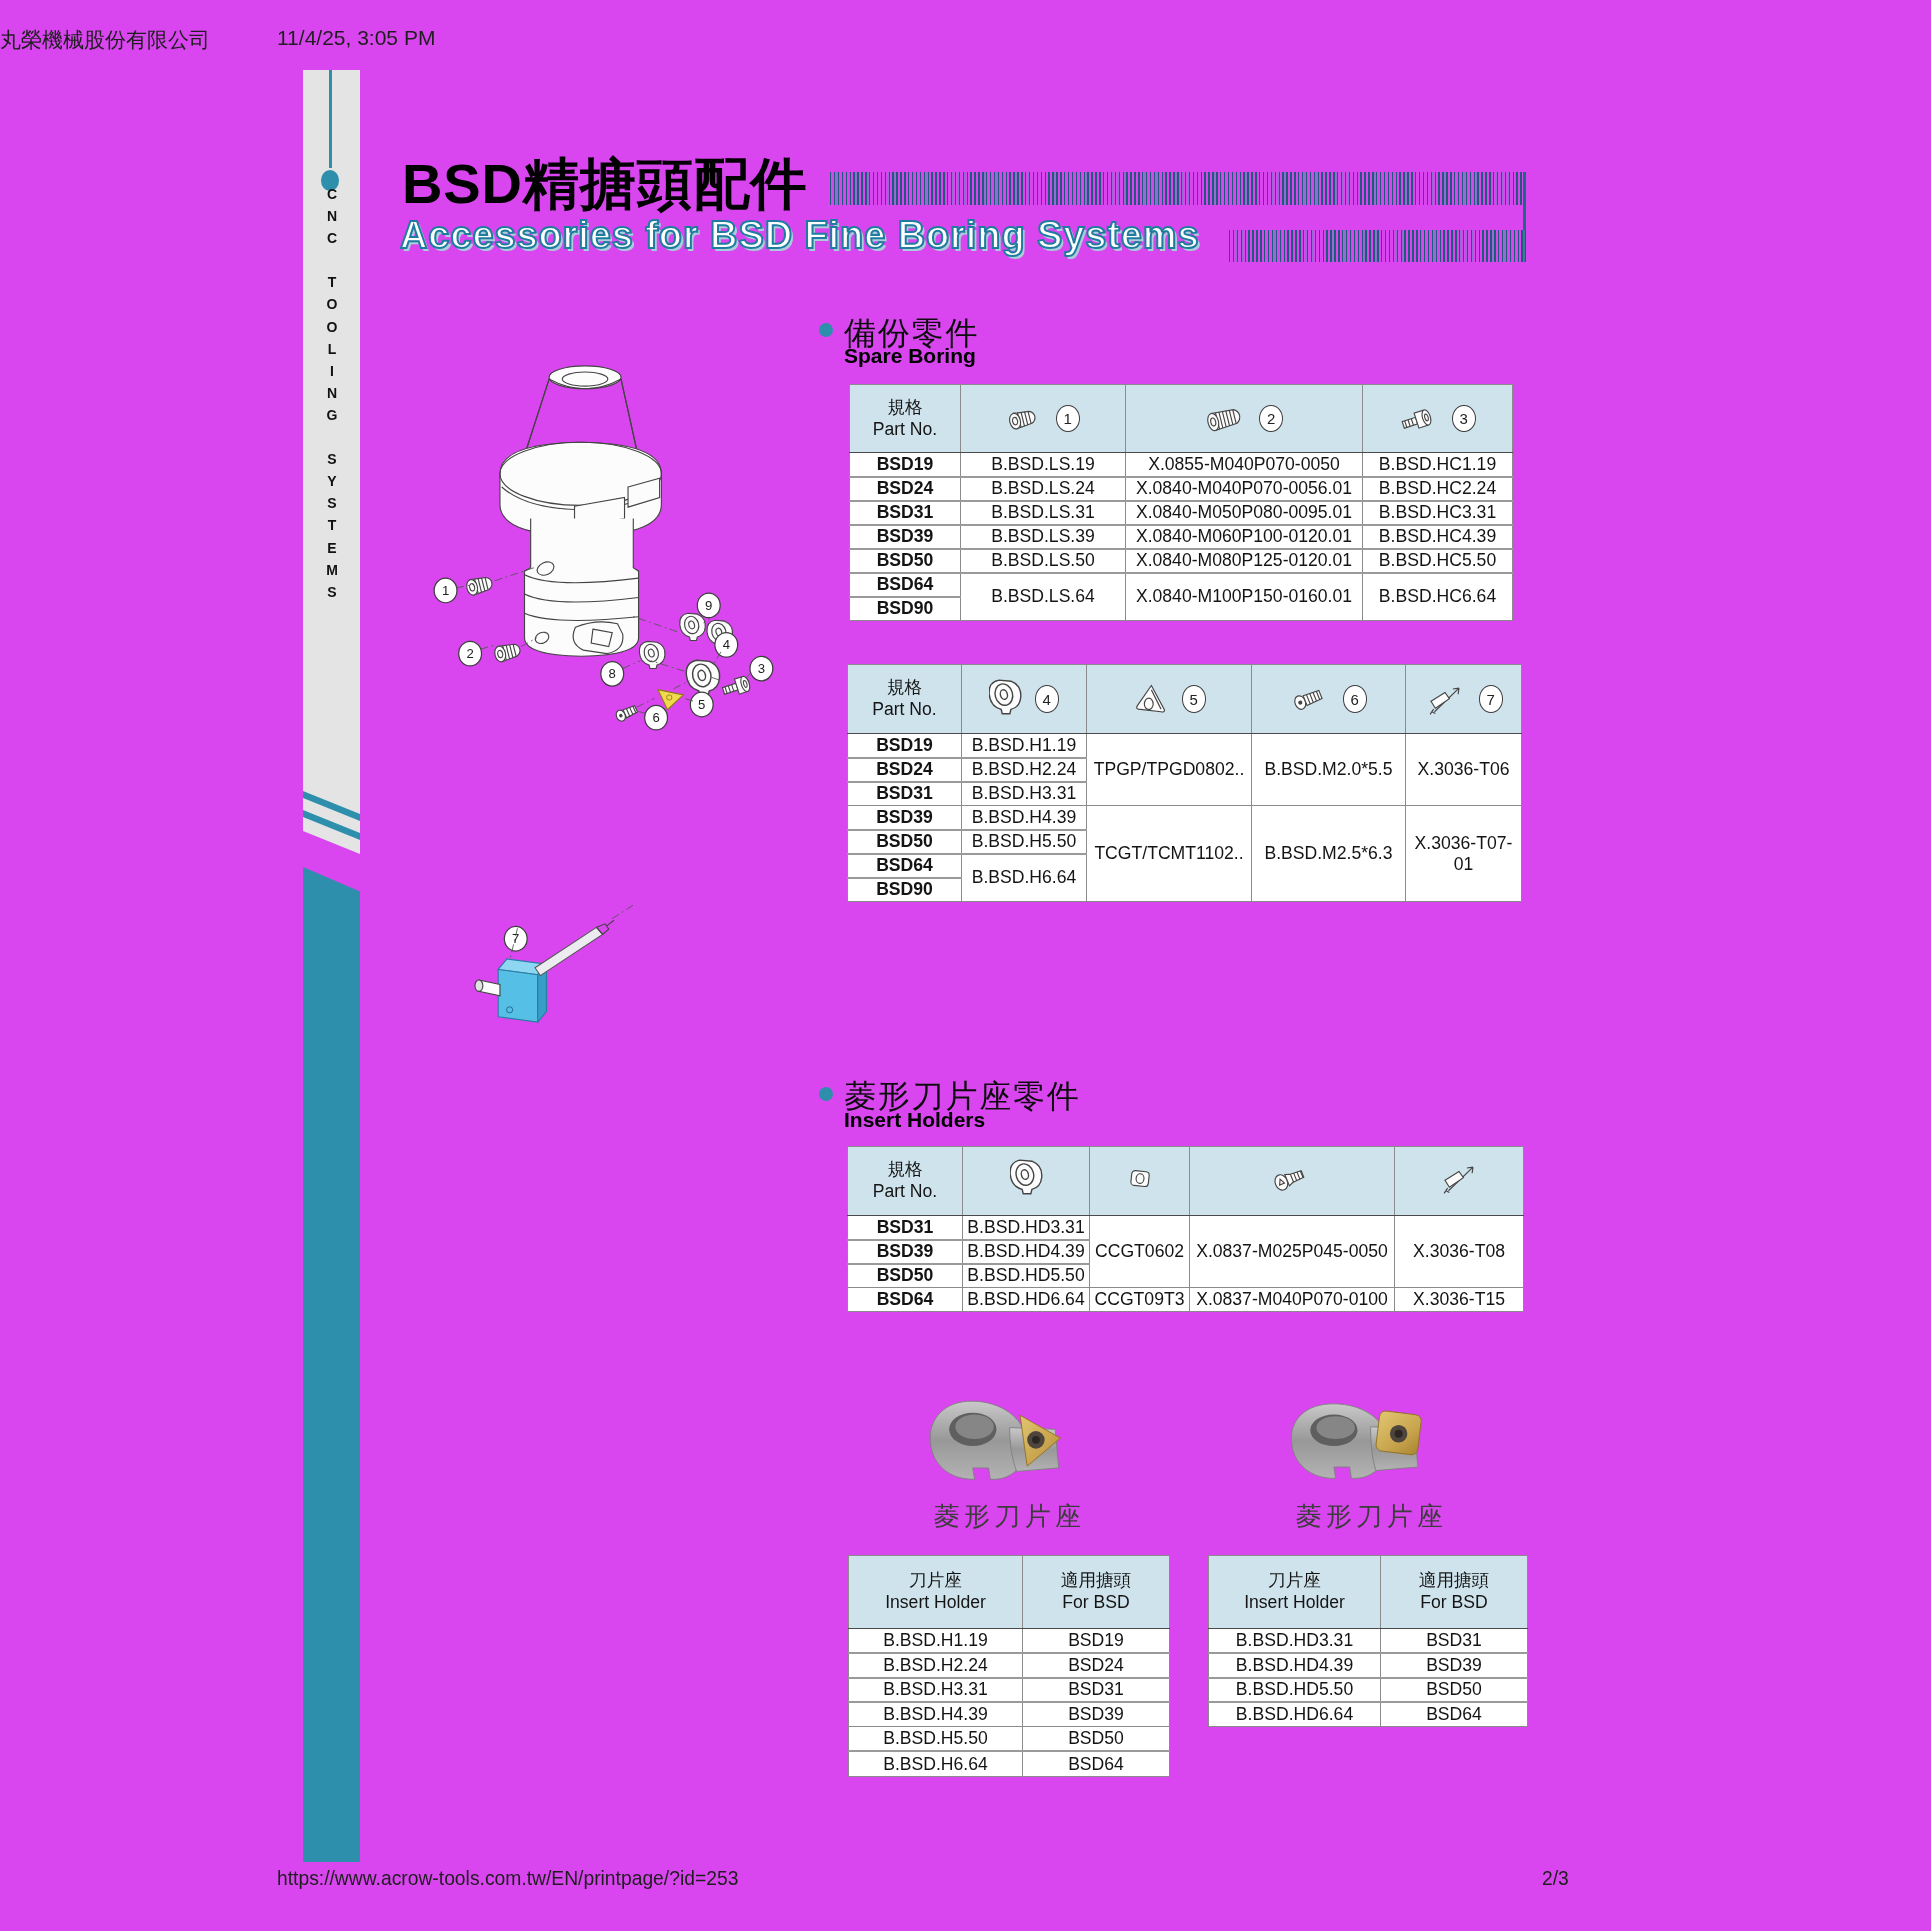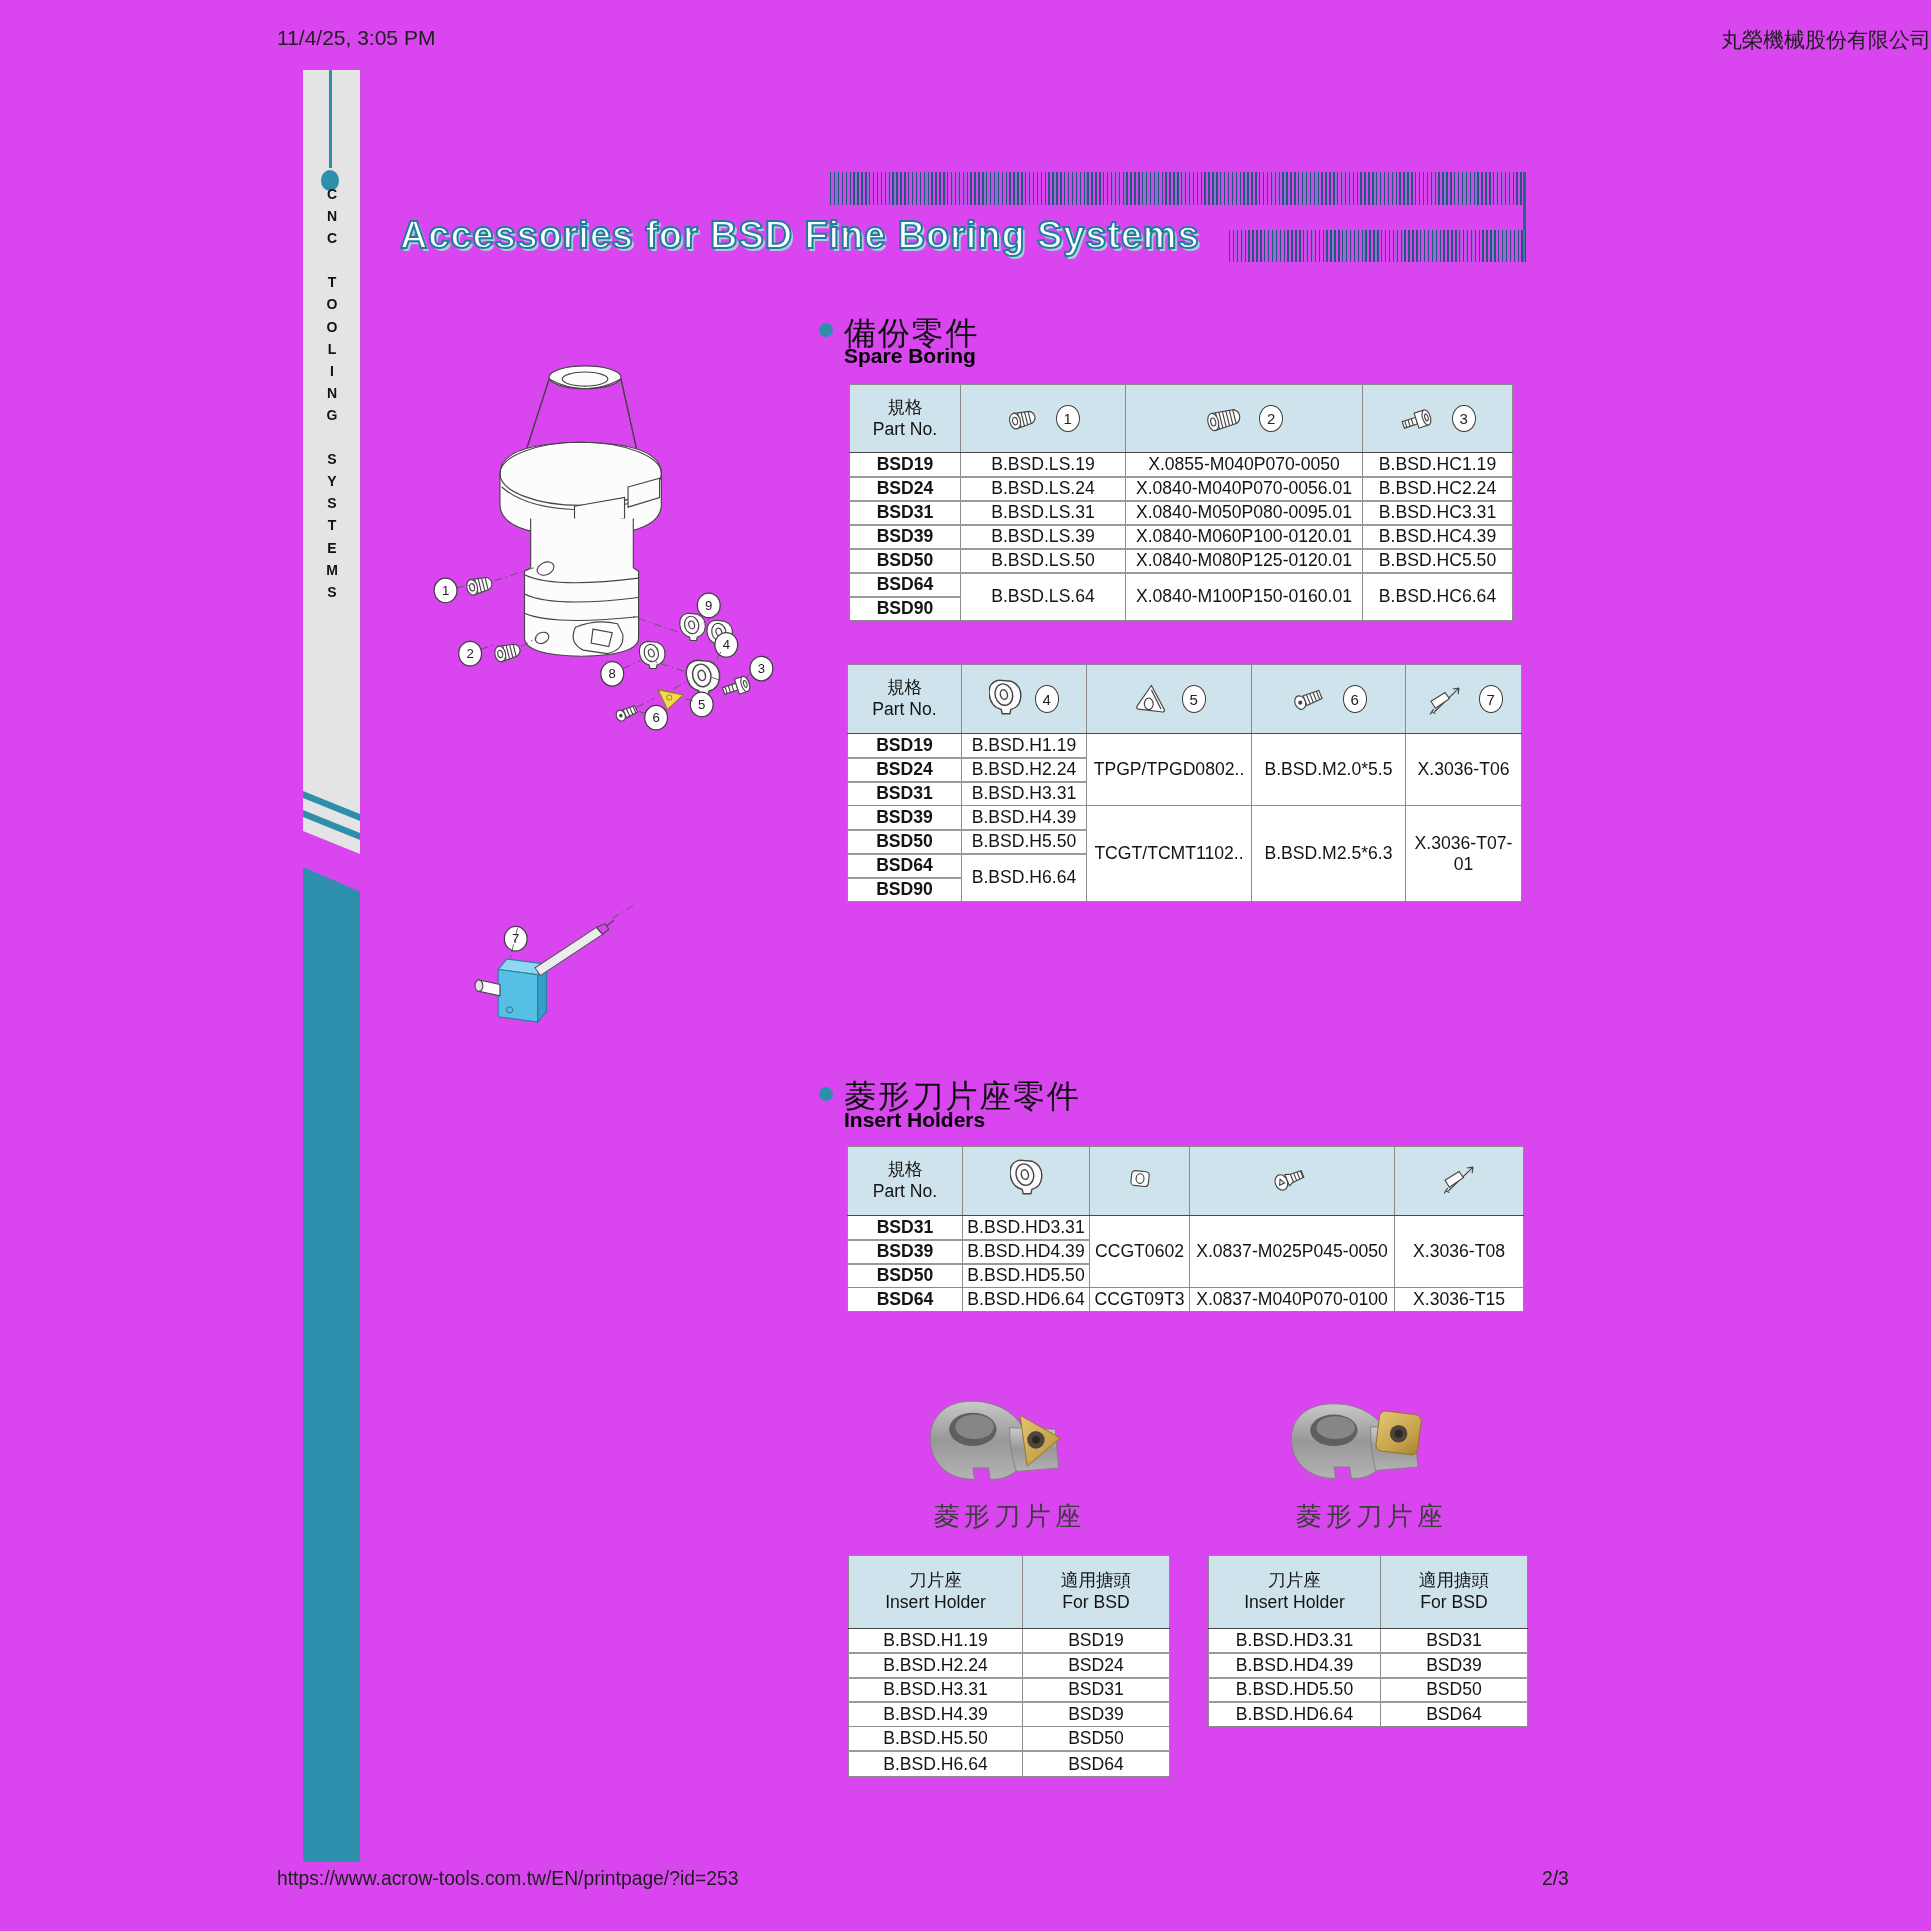--- a/index.html
+++ b/index.html
@@ -63,30 +63,31 @@
   svg .dash{stroke:#555;stroke-width:1;fill:none;stroke-dasharray:9 4 2 4;}
   svg .co{fill:#fff;stroke:#3c3c3c;stroke-width:1.4;}
   svg .cot{font-size:15px;fill:#222;}
 </style>
 </head>
 <body>
 
 <div id="page">
 
   <div class="abs hdr" style="left:277px;top:26px;">11/4/25, 3:05 PM</div>
-  <div class="abs hdr" style="left:0;top:26px;width:1931px;text-align:right;">丸榮機械股份有限公司</div>
+  <div class="abs hdr" style="left:0;top:26px;width:1931px;text-align:left;">丸榮機械股份有限公司</div>
 
   <div class="abs side-gray"></div>
   <div class="abs side-line"></div>
   <div class="abs side-dot"></div>
   <div class="abs vtext">CNC TOOLING SYSTEMS</div>
   <div class="abs side-stripe" style="top:791px;"></div>
   <div class="abs side-stripe" style="top:810px;"></div>
   <div class="abs side-blue"></div>
 
+  <div class="abs title-cjk">BSD精搪頭配件</div>
   <div class="abs stripes band1"></div>
   <div class="abs bandv"></div>
   <div class="abs subtitle">Accessories for BSD Fine Boring Systems</div>
   <div class="abs stripes band2"></div>
 
   <svg class="abs" style="left:421px;top:364px;" width="386" height="667" viewBox="0 0 440 760">
     <defs>
       <g id="cartg">
         <path class="fw" d="M-15 -2 Q-16 -13 -6 -15 L5 -14 Q15 -10 14 1 Q13 10 5 12 L4 16 L-3 16 L-4 12 Q-14 9 -15 -2 Z"></path>
         <ellipse class="fw" cx="-1" cy="-2" rx="8" ry="10" transform="rotate(-15)"></ellipse>

